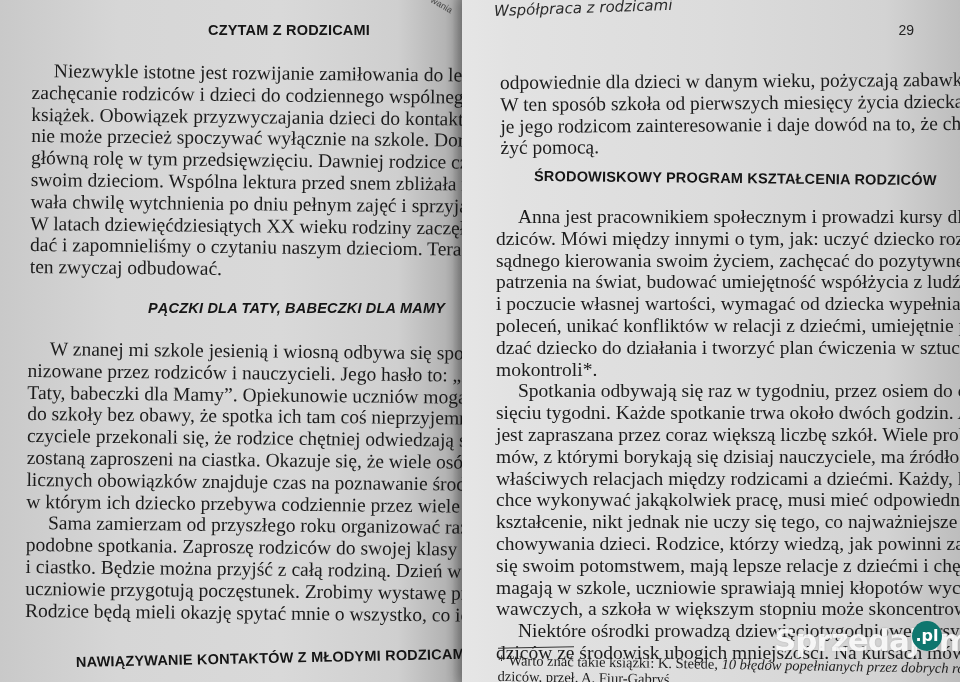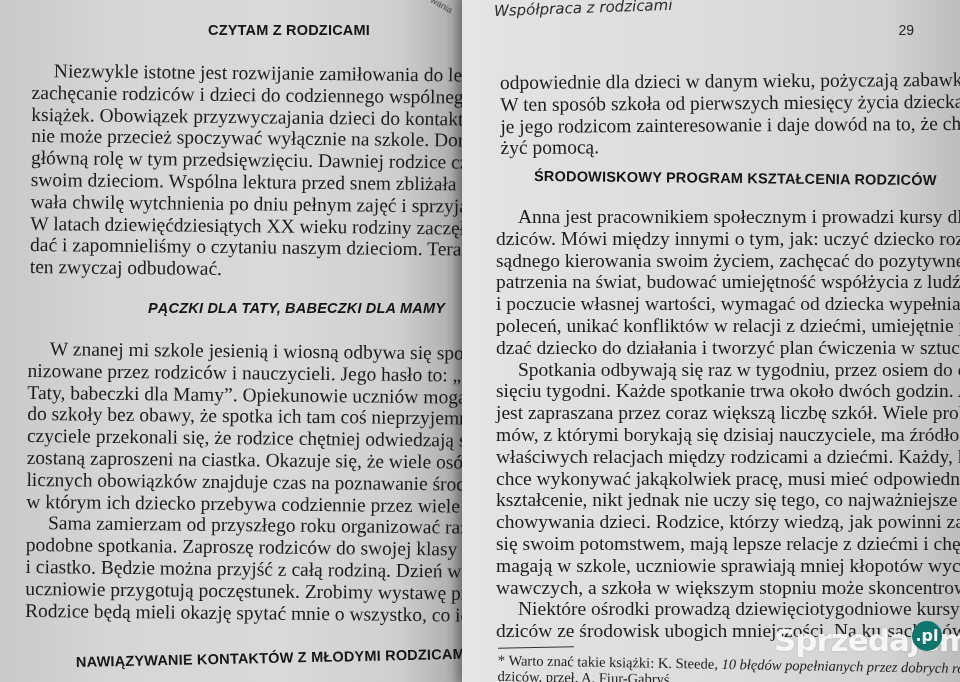--- a/index.html
+++ b/index.html
@@ -204,20 +204,21 @@
     <div class="heading" style="left:72px; top:168px; transform:rotate(0.6deg); transform-origin:left center;">ŚRODOWISKOWY PROGRAM KSZTAŁCENIA RODZICÓW</div>
 
     <div class="para" style="left:34px; top:206px; width:442px;">
       <span class="line indent">Anna jest pracownikiem społecznym i prowadzi kursy dla ro-</span>
       <span class="line">dziców. Mówi między innymi o tym, jak: uczyć dziecko roz-</span>
       <span class="line">sądnego kierowania swoim życiem, zachęcać do pozytywnego</span>
       <span class="line">patrzenia na świat, budować umiejętność współżycia z ludźmi</span>
       <span class="line">i poczucie własnej wartości, wymagać od dziecka wypełniania</span>
       <span class="line">poleceń, unikać konfliktów w relacji z dziećmi, umiejętnie pobu-</span>
       <span class="line">dzać dziecko do działania i tworzyć plan ćwiczenia w sztuce sa-</span>
+      <span class="line last">mokontroli*.</span>
       <span class="line indent">Spotkania odbywają się raz w tygodniu, przez osiem do dzie-</span>
       <span class="line">sięciu tygodni. Każde spotkanie trwa około dwóch godzin. Anna</span>
       <span class="line">jest zapraszana przez coraz większą liczbę szkół. Wiele proble-</span>
       <span class="line">mów, z którymi borykają się dzisiaj nauczyciele, ma źródło w nie-</span>
       <span class="line">właściwych relacjach między rodzicami a dziećmi. Każdy, kto</span>
       <span class="line">chce wykonywać jakąkolwiek pracę, musi mieć odpowiednie wy-</span>
       <span class="line">kształcenie, nikt jednak nie uczy się tego, co najważniejsze – wy-</span>
       <span class="line">chowywania dzieci. Rodzice, którzy wiedzą, jak powinni zajmować</span>
       <span class="line">się swoim potomstwem, mają lepsze relacje z dziećmi i chętniej po-</span>
       <span class="line">magają w szkole, uczniowie sprawiają mniej kłopotów wycho-</span>

